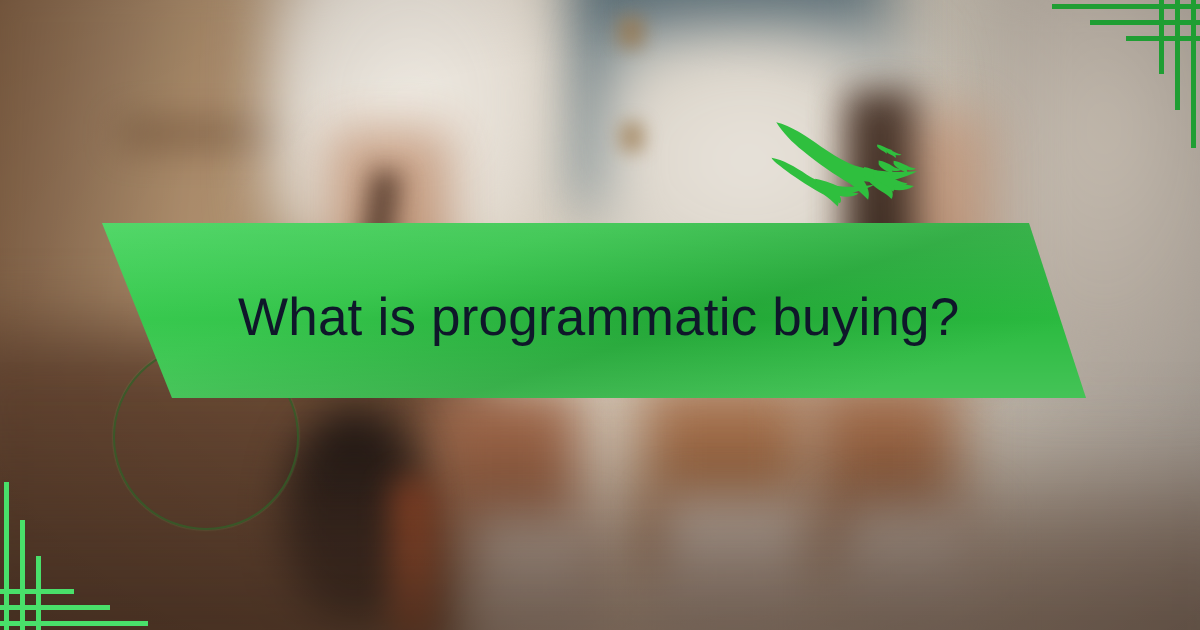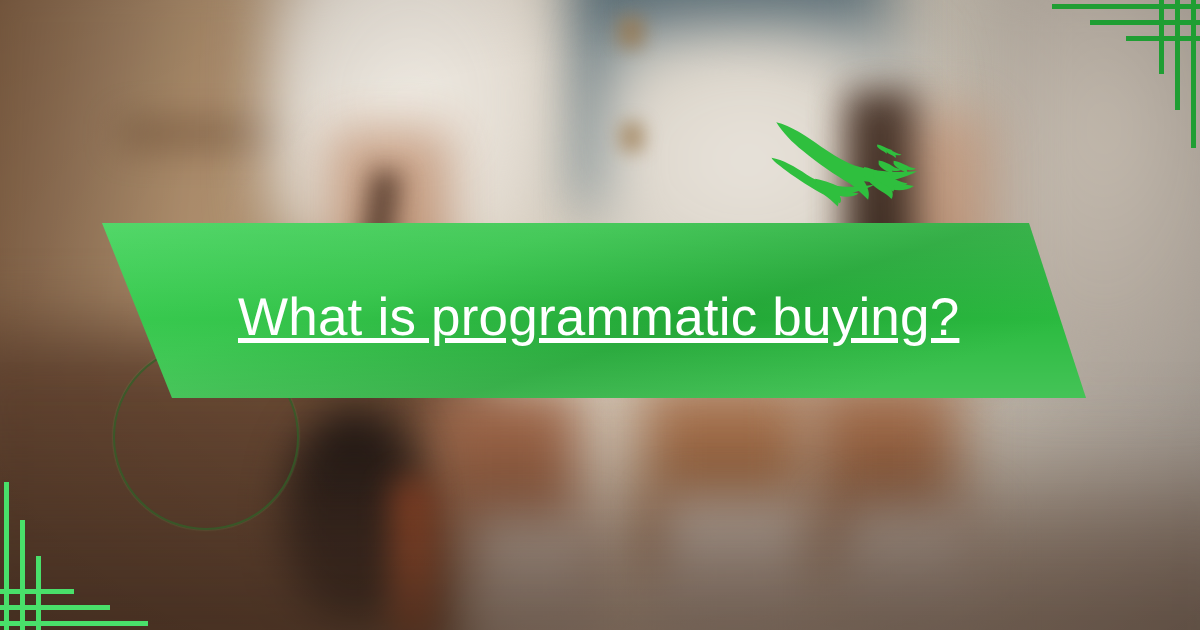--- a/index.html
+++ b/index.html
@@ -229,28 +229,27 @@
     pointer-events: none;
   }
   .banner-shape {
     display: block;
   }
   .banner-title {
     position: absolute;
     left: 238px;
     top: 288px;
     width: 760px;
-    color: #ffffff;
+    color: #0f172a;
     font-size: 53px;
     font-weight: 400;
     line-height: 1.15;
     letter-spacing: .2px;
     white-space: nowrap;
     text-rendering: geometricPrecision;
-    text-decoration: underline;
   }
 
   
   .corner {
     position: absolute;
   }
   .corner span {
     position: absolute;
     display: block;
   }

